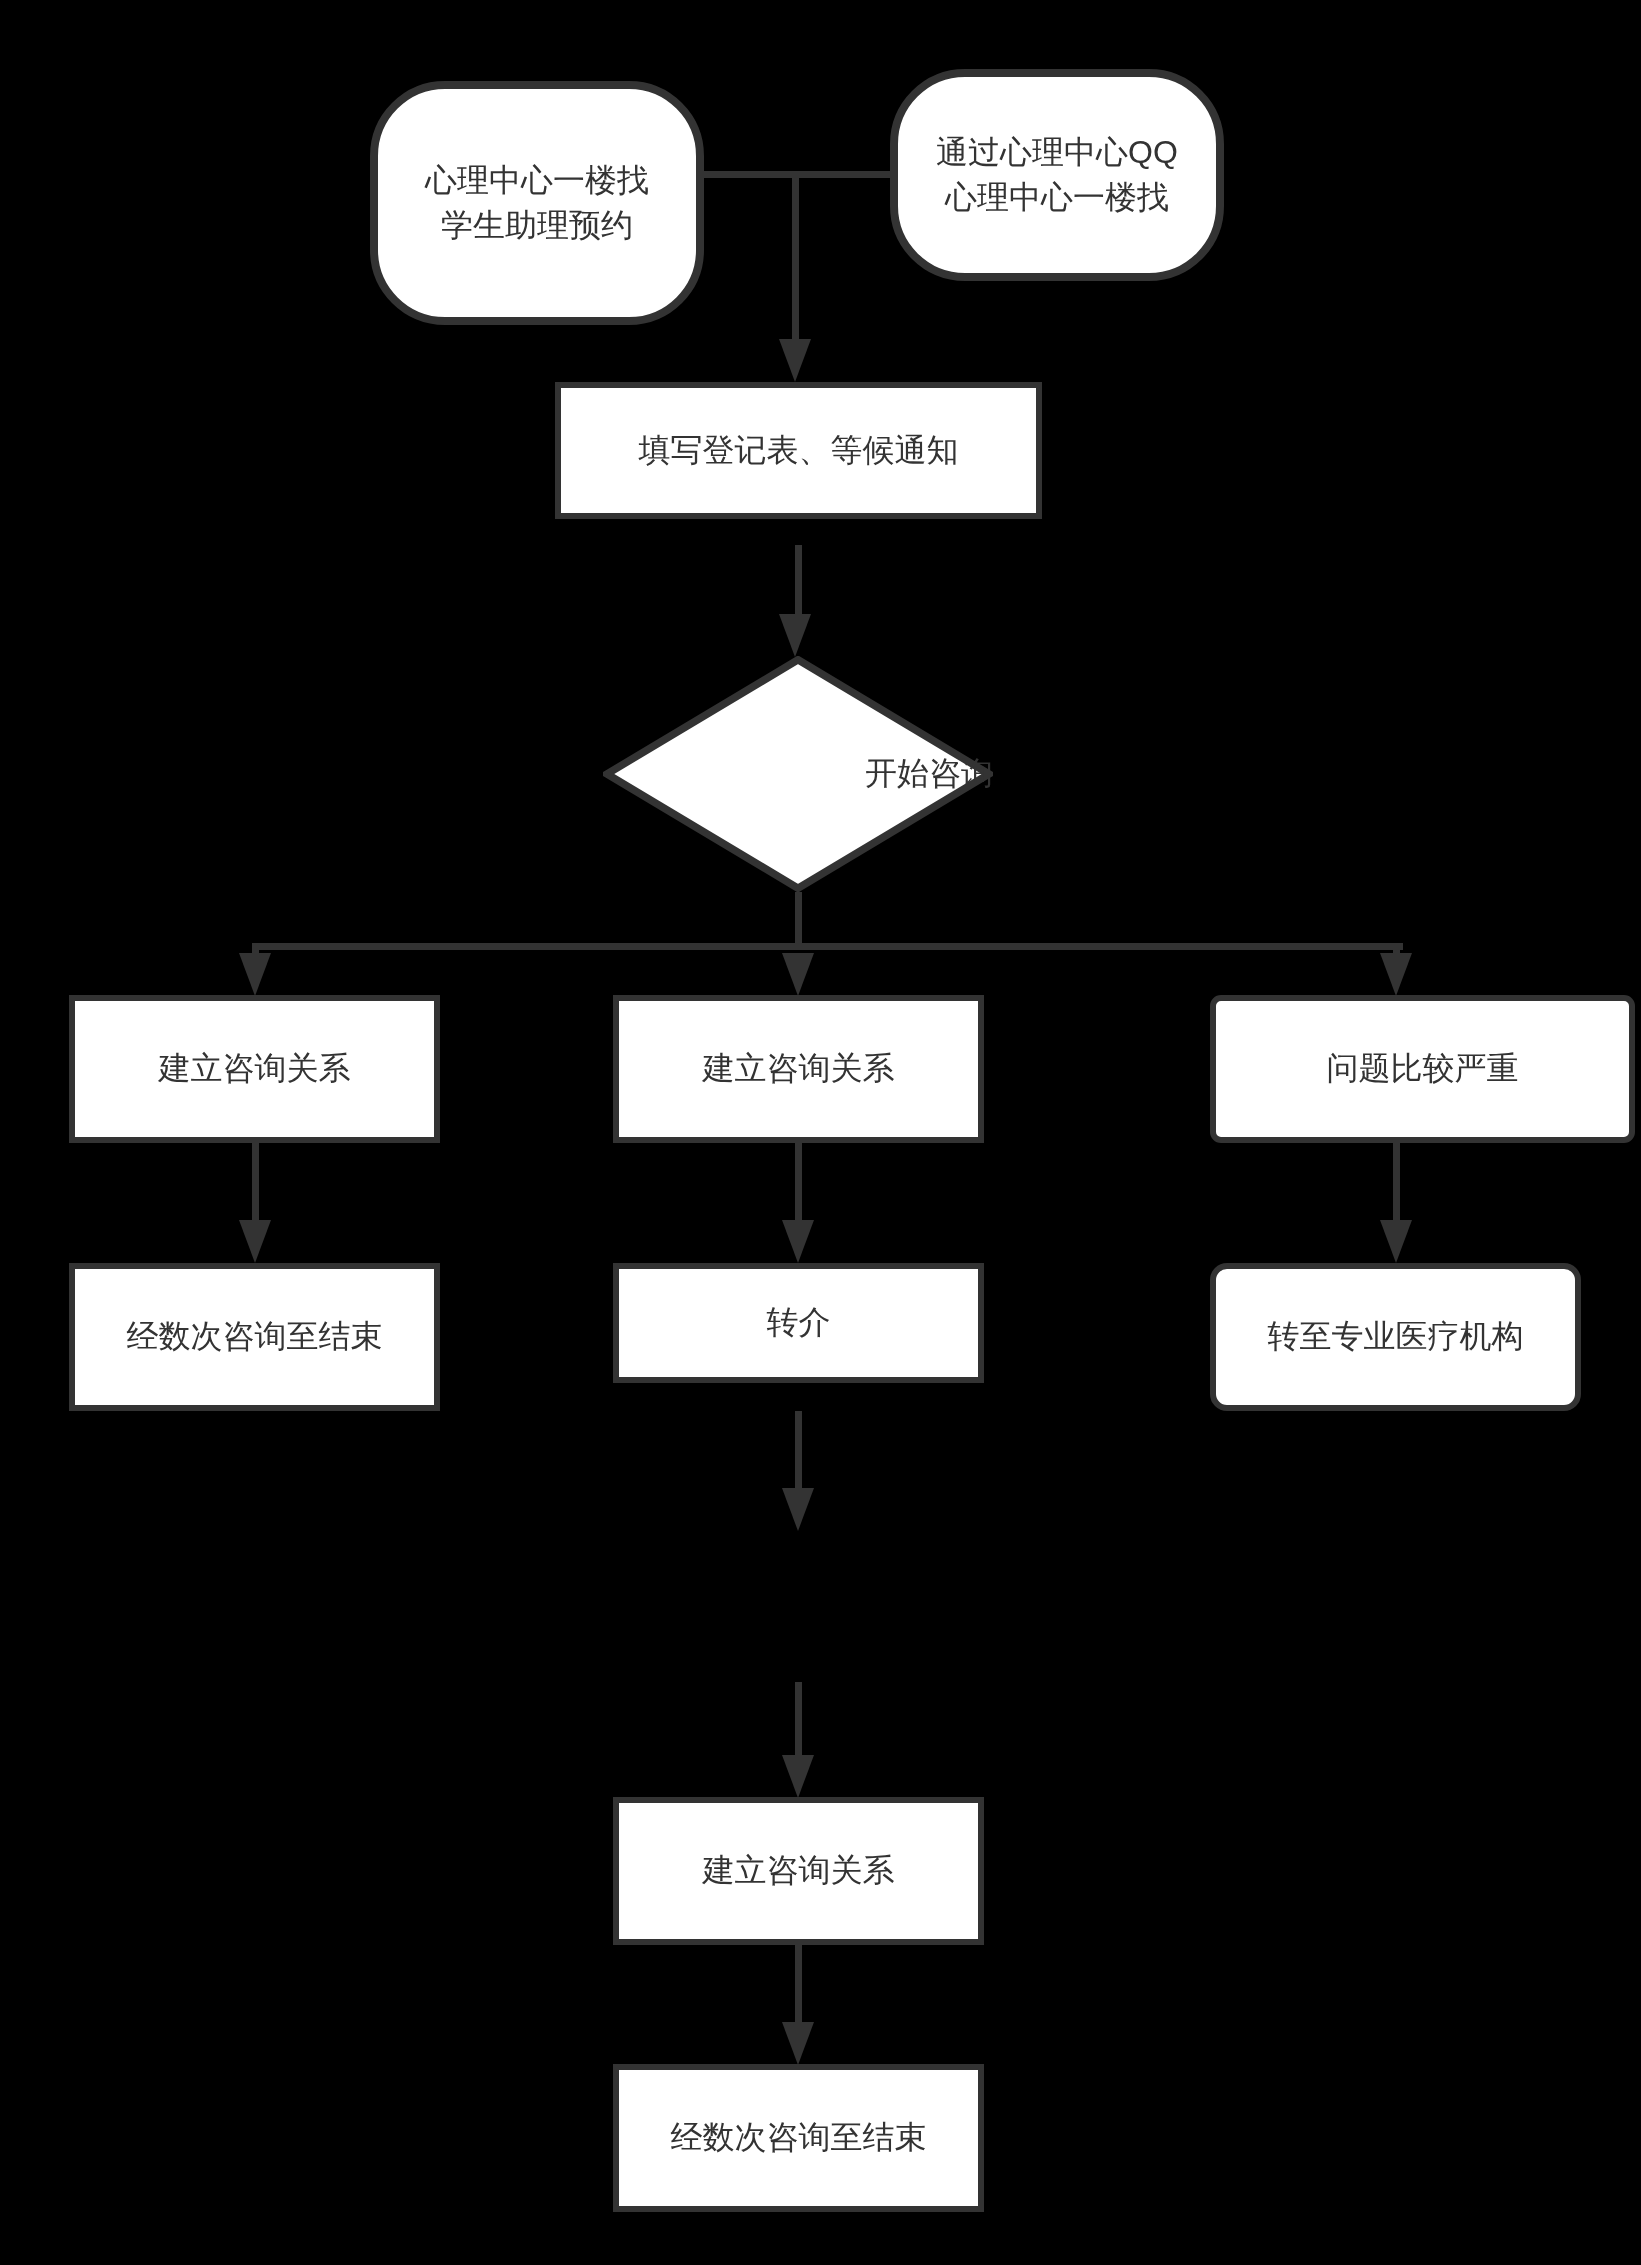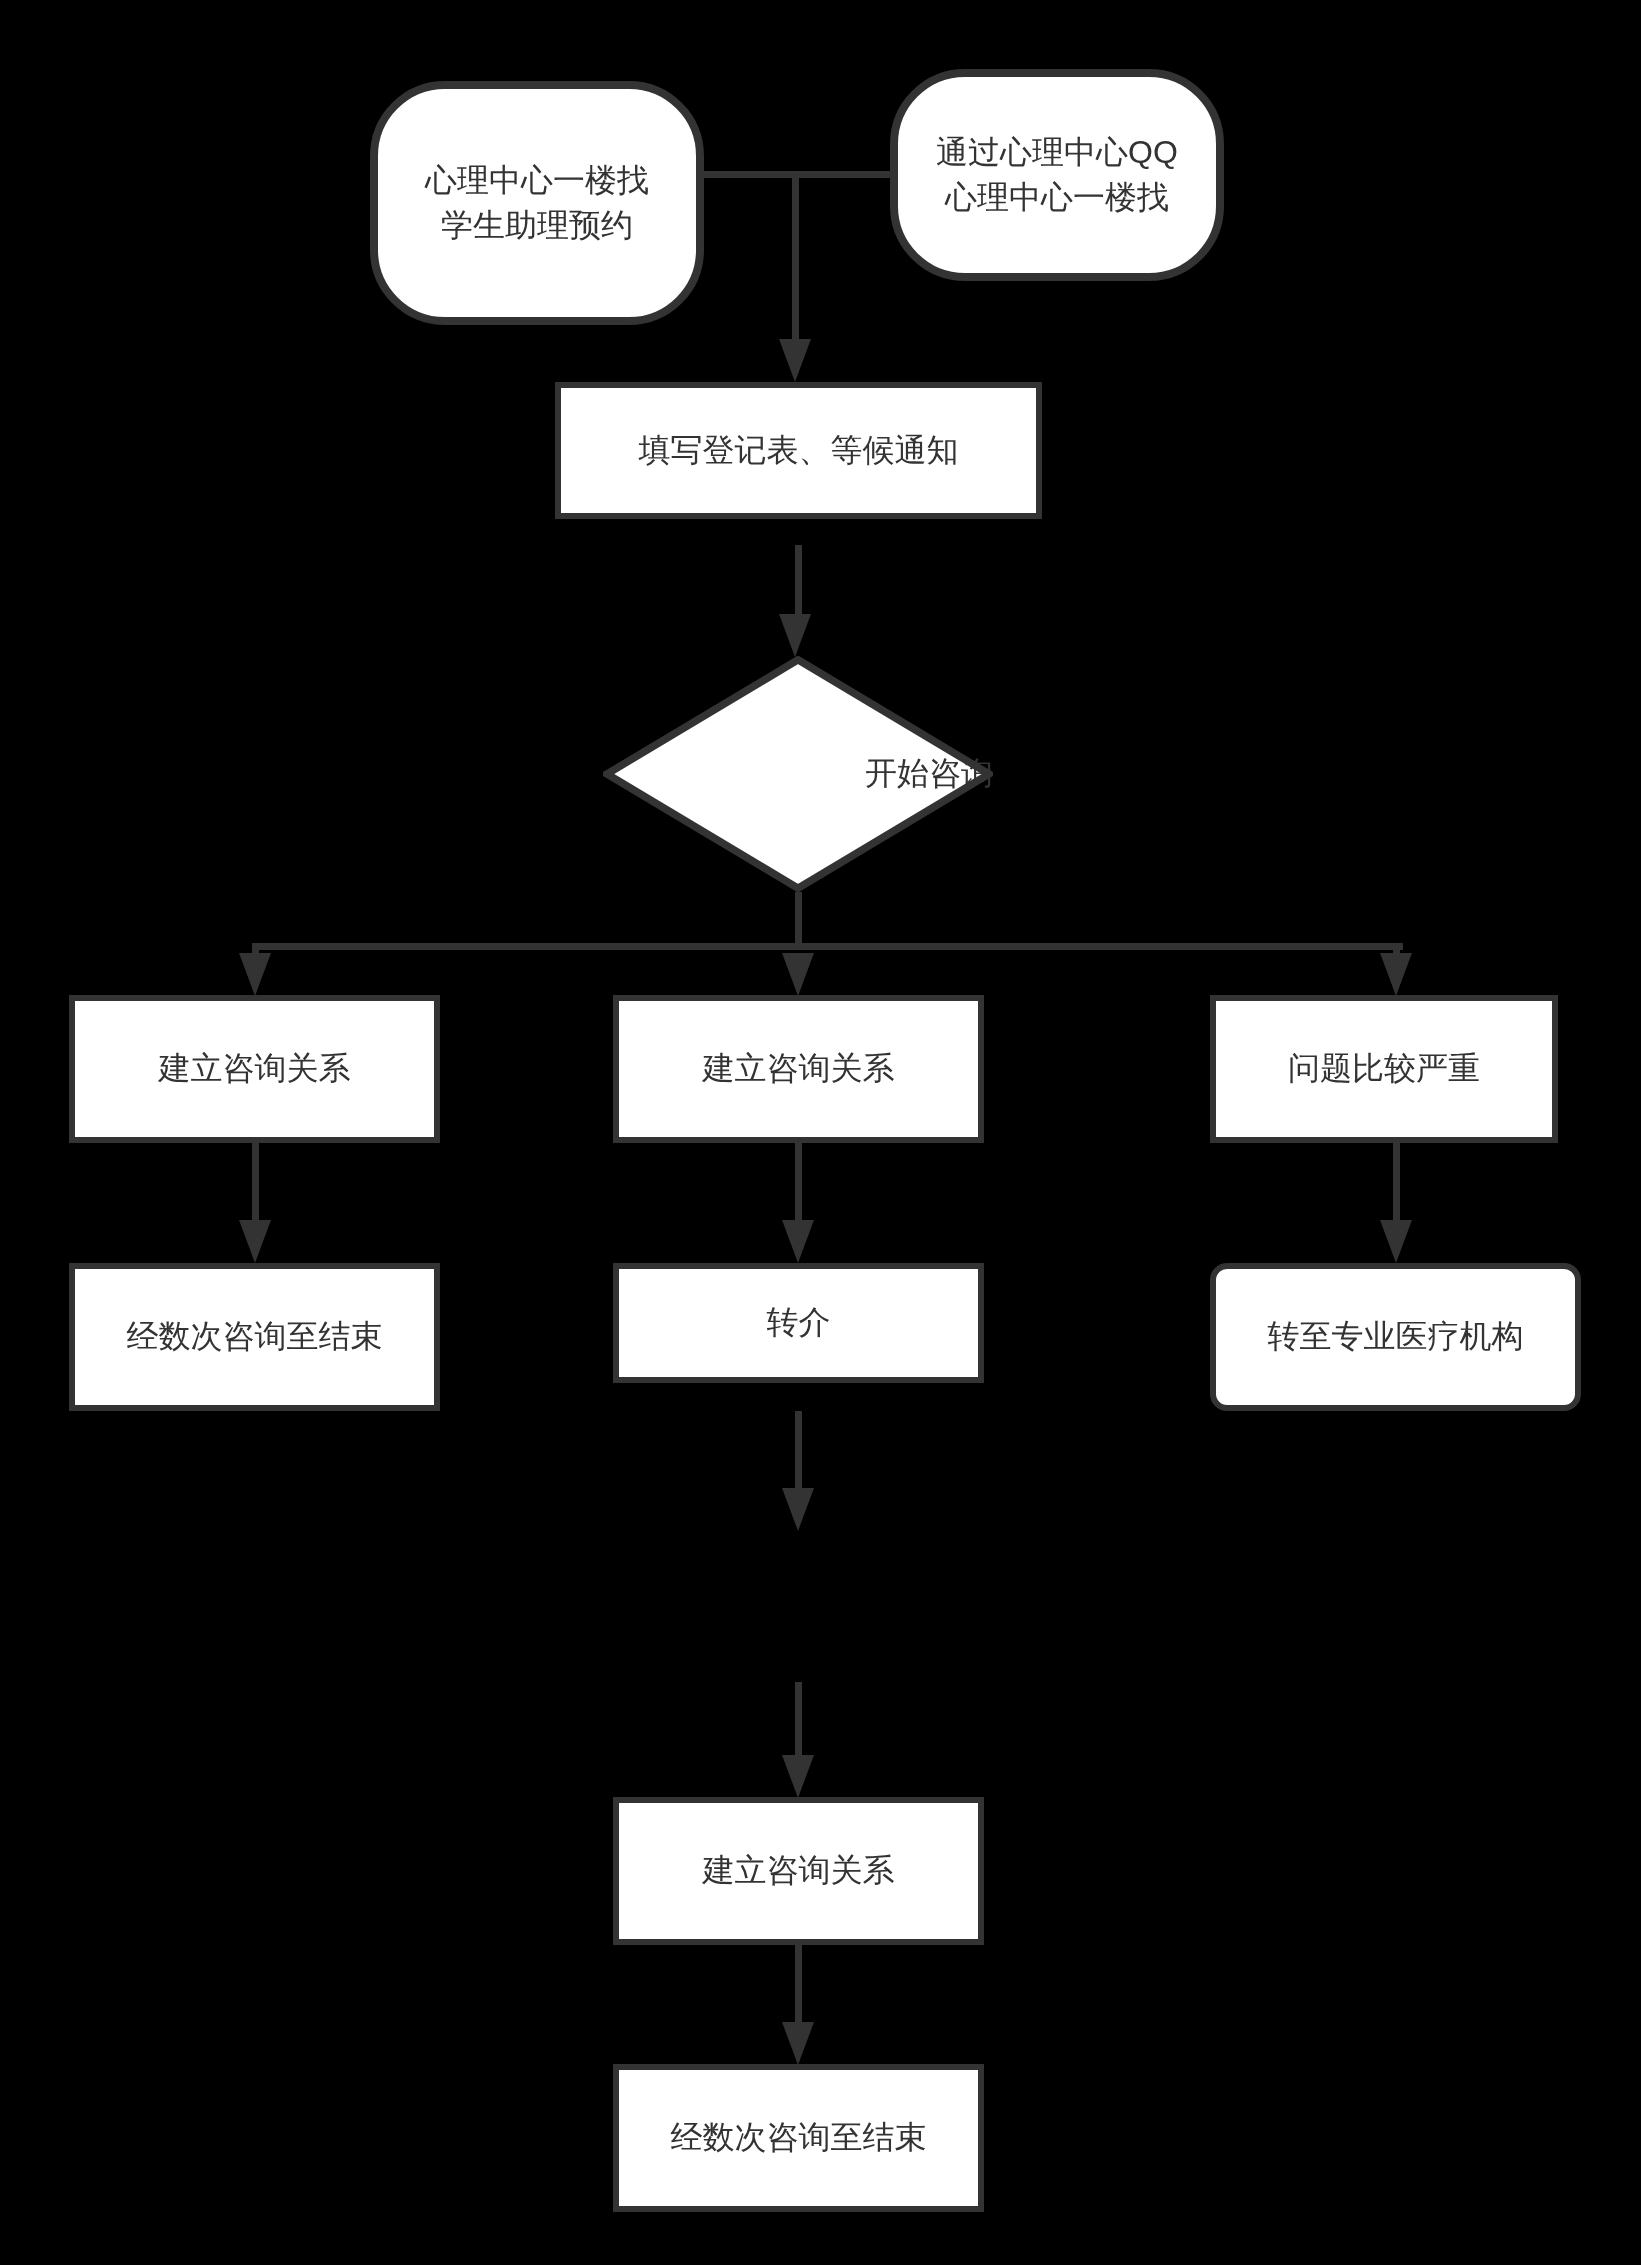--- a/index.html
+++ b/index.html
@@ -85,21 +85,21 @@
   <div class="vline" style="left:795px; top:892px; width:6.6px; height:58px;"></div>
   <div class="hline" style="left:252px; top:943px; width:1151px; height:6.6px;"></div>
   <div class="vline" style="left:252px; top:943px; width:6.6px; height:15px;"></div>
   <div class="arrow-down" style="left:239px; top:953px;"></div>
   <div class="arrow-down" style="left:782px; top:953px;"></div>
   <div class="vline" style="left:1393px; top:943px; width:6.6px; height:15px;"></div>
   <div class="arrow-down" style="left:1380px; top:953px;"></div>
 
   <div class="node" style="left:69px; top:995px; width:371px; height:148px;">建立咨询关系</div>
   <div class="node" style="left:613px; top:995px; width:371px; height:148px;">建立咨询关系</div>
-  <div class="node" style="left:1210px; top:995px; width:348px; height:148px;">问题比较严重</div>
+  <div class="node" style="left:1210px; top:995px; width:425px; height:148px;border-radius:11px;">问题比较严重</div>
 
   <div class="vline" style="left:252px; top:1143px; width:6.6px; height:82px;"></div>
   <div class="arrow-down" style="left:239px; top:1220px;"></div>
   <div class="vline" style="left:795px; top:1143px; width:6.6px; height:82px;"></div>
   <div class="arrow-down" style="left:782px; top:1220px;"></div>
   <div class="vline" style="left:1393px; top:1143px; width:6.6px; height:82px;"></div>
   <div class="arrow-down" style="left:1380px; top:1220px;"></div>
 
   <div class="node" style="left:69px; top:1263px; width:371px; height:148px;">经数次咨询至结束</div>
   <div class="node" style="left:613px; top:1263px; width:371px; height:120px;">转介</div>

